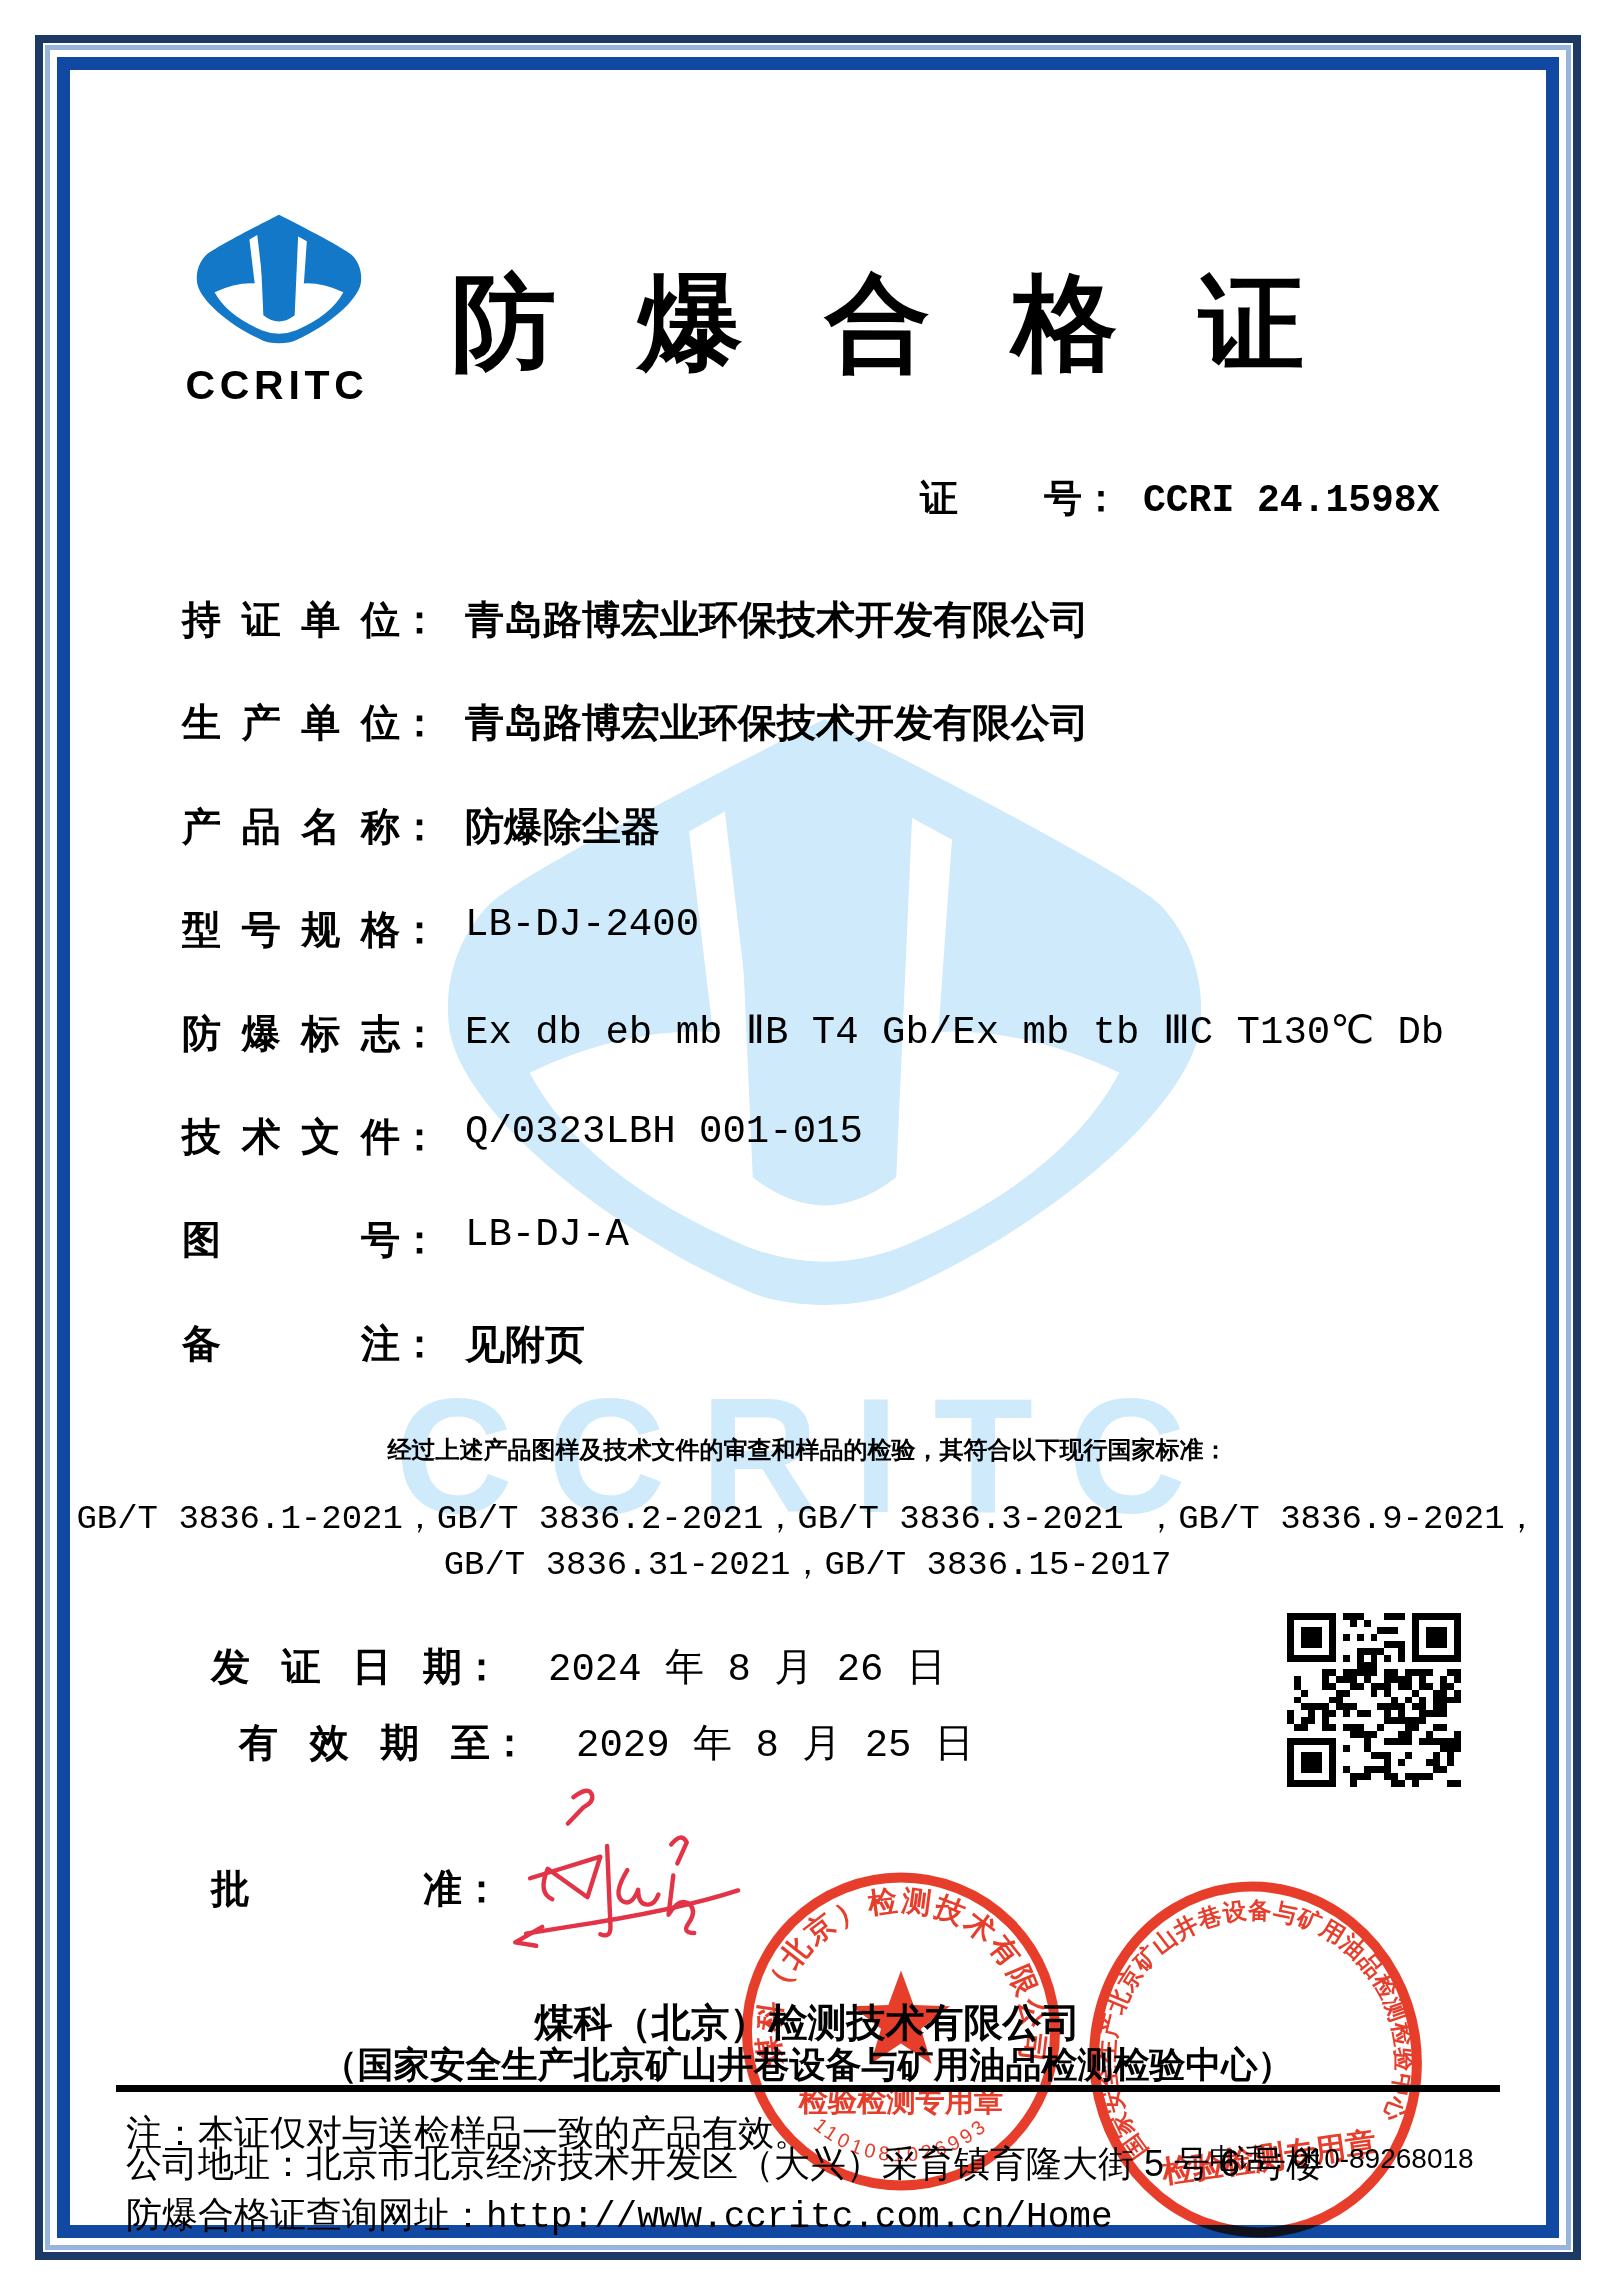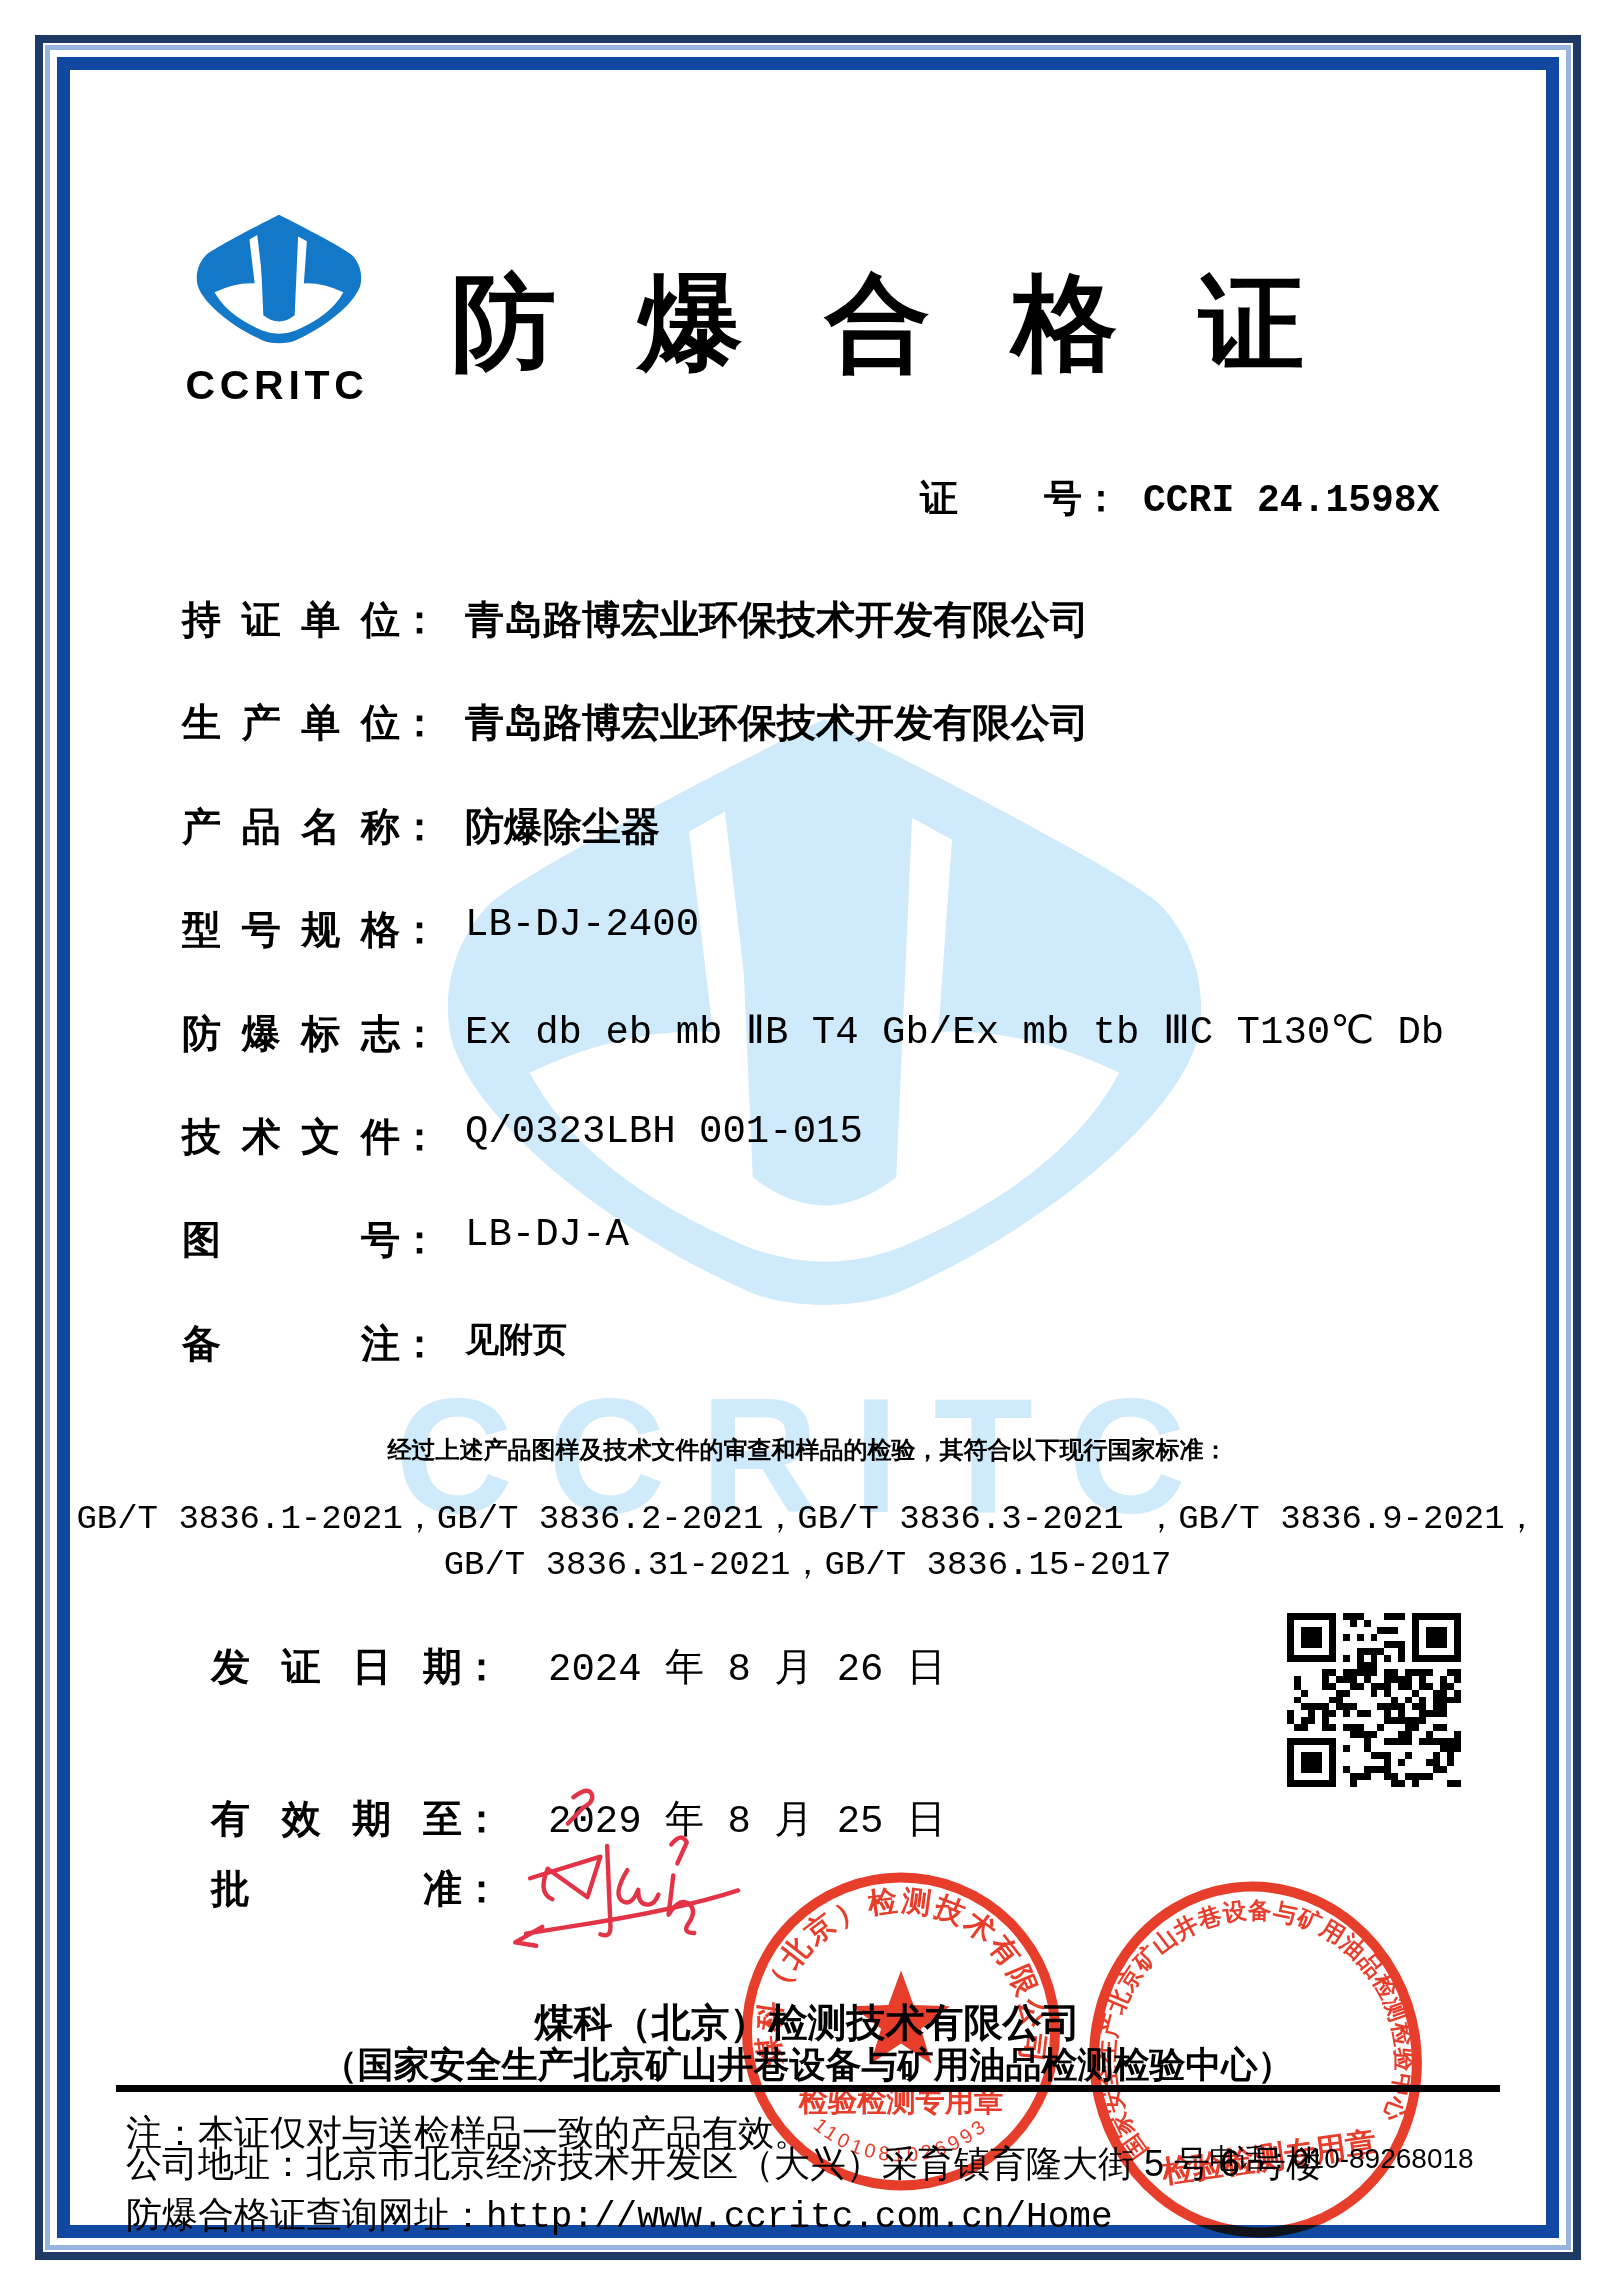--- a/index.html
+++ b/index.html
@@ -33,21 +33,21 @@
   .centerline{left:74px;width:1467px;text-align:center;white-space:nowrap;}
   #statement{top:1434px;font-size:24px;font-weight:700;}
   .std{font-size:34px;font-family:"Liberation Mono","Liberation Sans",monospace;}
   #std1{top:1494px;}
   #std2{top:1540px;}
   
   .drow{left:211px;font-size:39px;}
   .drow .flabel{width:251px;}
   .drow .dval{margin-left:47px;font-family:"Liberation Mono","Liberation Sans",monospace;}
   #d1{top:1640px;}
-  #d2{top:1792px;}
+  #d2{top:1716px;margin-left:28px;}
   #approve{top:1862px;}
   
   #issuer1{top:1996px;font-size:39px;font-weight:700;}
   #issuer2{top:2041px;font-size:36px;font-weight:700;}
   #rule{left:116px;top:2085px;width:1384px;height:7.4px;background:#000;}
   
   .fnote{left:126px;font-size:36px;white-space:nowrap;}
   #fn1{top:2109px;} #fn2{top:2140px;} #fn3{top:2171px;margin-top:20px;}
   #phone{left:1209px;top:2140px;font-size:28px;white-space:nowrap;}
   .urlmono{font-family:"Liberation Mono","Liberation Sans",monospace;}
@@ -99,21 +99,21 @@
 
 <div class="abs content row" id="certno"><span class="flabel">证号</span><span class="colon">：</span><span class="val">CCRI 24.1598X</span></div>
 
 <div class="abs content row frow" style="top:593px"><span class="flabel">持证单位</span><span class="colon">：</span><span class="fval">青岛路博宏业环保技术开发有限公司</span></div>
 <div class="abs content row frow" style="top:696px"><span class="flabel">生产单位</span><span class="colon">：</span><span class="fval">青岛路博宏业环保技术开发有限公司</span></div>
 <div class="abs content row frow" style="top:800px"><span class="flabel">产品名称</span><span class="colon">：</span><span class="fval">防爆除尘器</span></div>
 <div class="abs content row frow" style="top:903px"><span class="flabel">型号规格</span><span class="colon">：</span><span class="fval latin">LB-DJ-2400</span></div>
 <div class="abs content row frow" style="top:1007px"><span class="flabel">防爆标志</span><span class="colon">：</span><span class="fval latin">Ex db eb mb ⅡB T4 Gb/Ex mb tb ⅢC T130℃ Db</span></div>
 <div class="abs content row frow" style="top:1110px"><span class="flabel">技术文件</span><span class="colon">：</span><span class="fval latin">Q/0323LBH 001-015</span></div>
 <div class="abs content row frow" style="top:1213px"><span class="flabel">图号</span><span class="colon">：</span><span class="fval latin">LB-DJ-A</span></div>
-<div class="abs content row frow" style="top:1317px"><span class="flabel">备注</span><span class="colon">：</span><span class="fval" style="font-size:34px">见附页</span></div>
+<div class="abs content row frow" style="top:1317px"><span class="flabel">备注</span><span class="colon">：</span><span class="fval" style="font-size:40px">见附页</span></div>
 
 <div class="abs content centerline" id="statement">经过上述产品图样及技术文件的审查和样品的检验，其符合以下现行国家标准：</div>
 <div class="abs content centerline std" id="std1">GB/T 3836.1-2021，GB/T 3836.2-2021，GB/T 3836.3-2021 ，GB/T 3836.9-2021，</div>
 <div class="abs content centerline std" id="std2">GB/T 3836.31-2021，GB/T 3836.15-2017</div>
 
 <div class="abs content row drow" id="d1"><span class="flabel">发证日期</span><span class="colon">：</span><span class="dval">2024 年 8 月 26 日</span></div>
 <div class="abs content row drow" id="d2"><span class="flabel">有效期至</span><span class="colon">：</span><span class="dval">2029 年 8 月 25 日</span></div>
 <div class="abs content row drow" id="approve"><span class="flabel">批准</span><span class="colon">：</span></div>
 
 <svg class="abs" id="qr" viewBox="0 0 25 25" shape-rendering="crispEdges">

